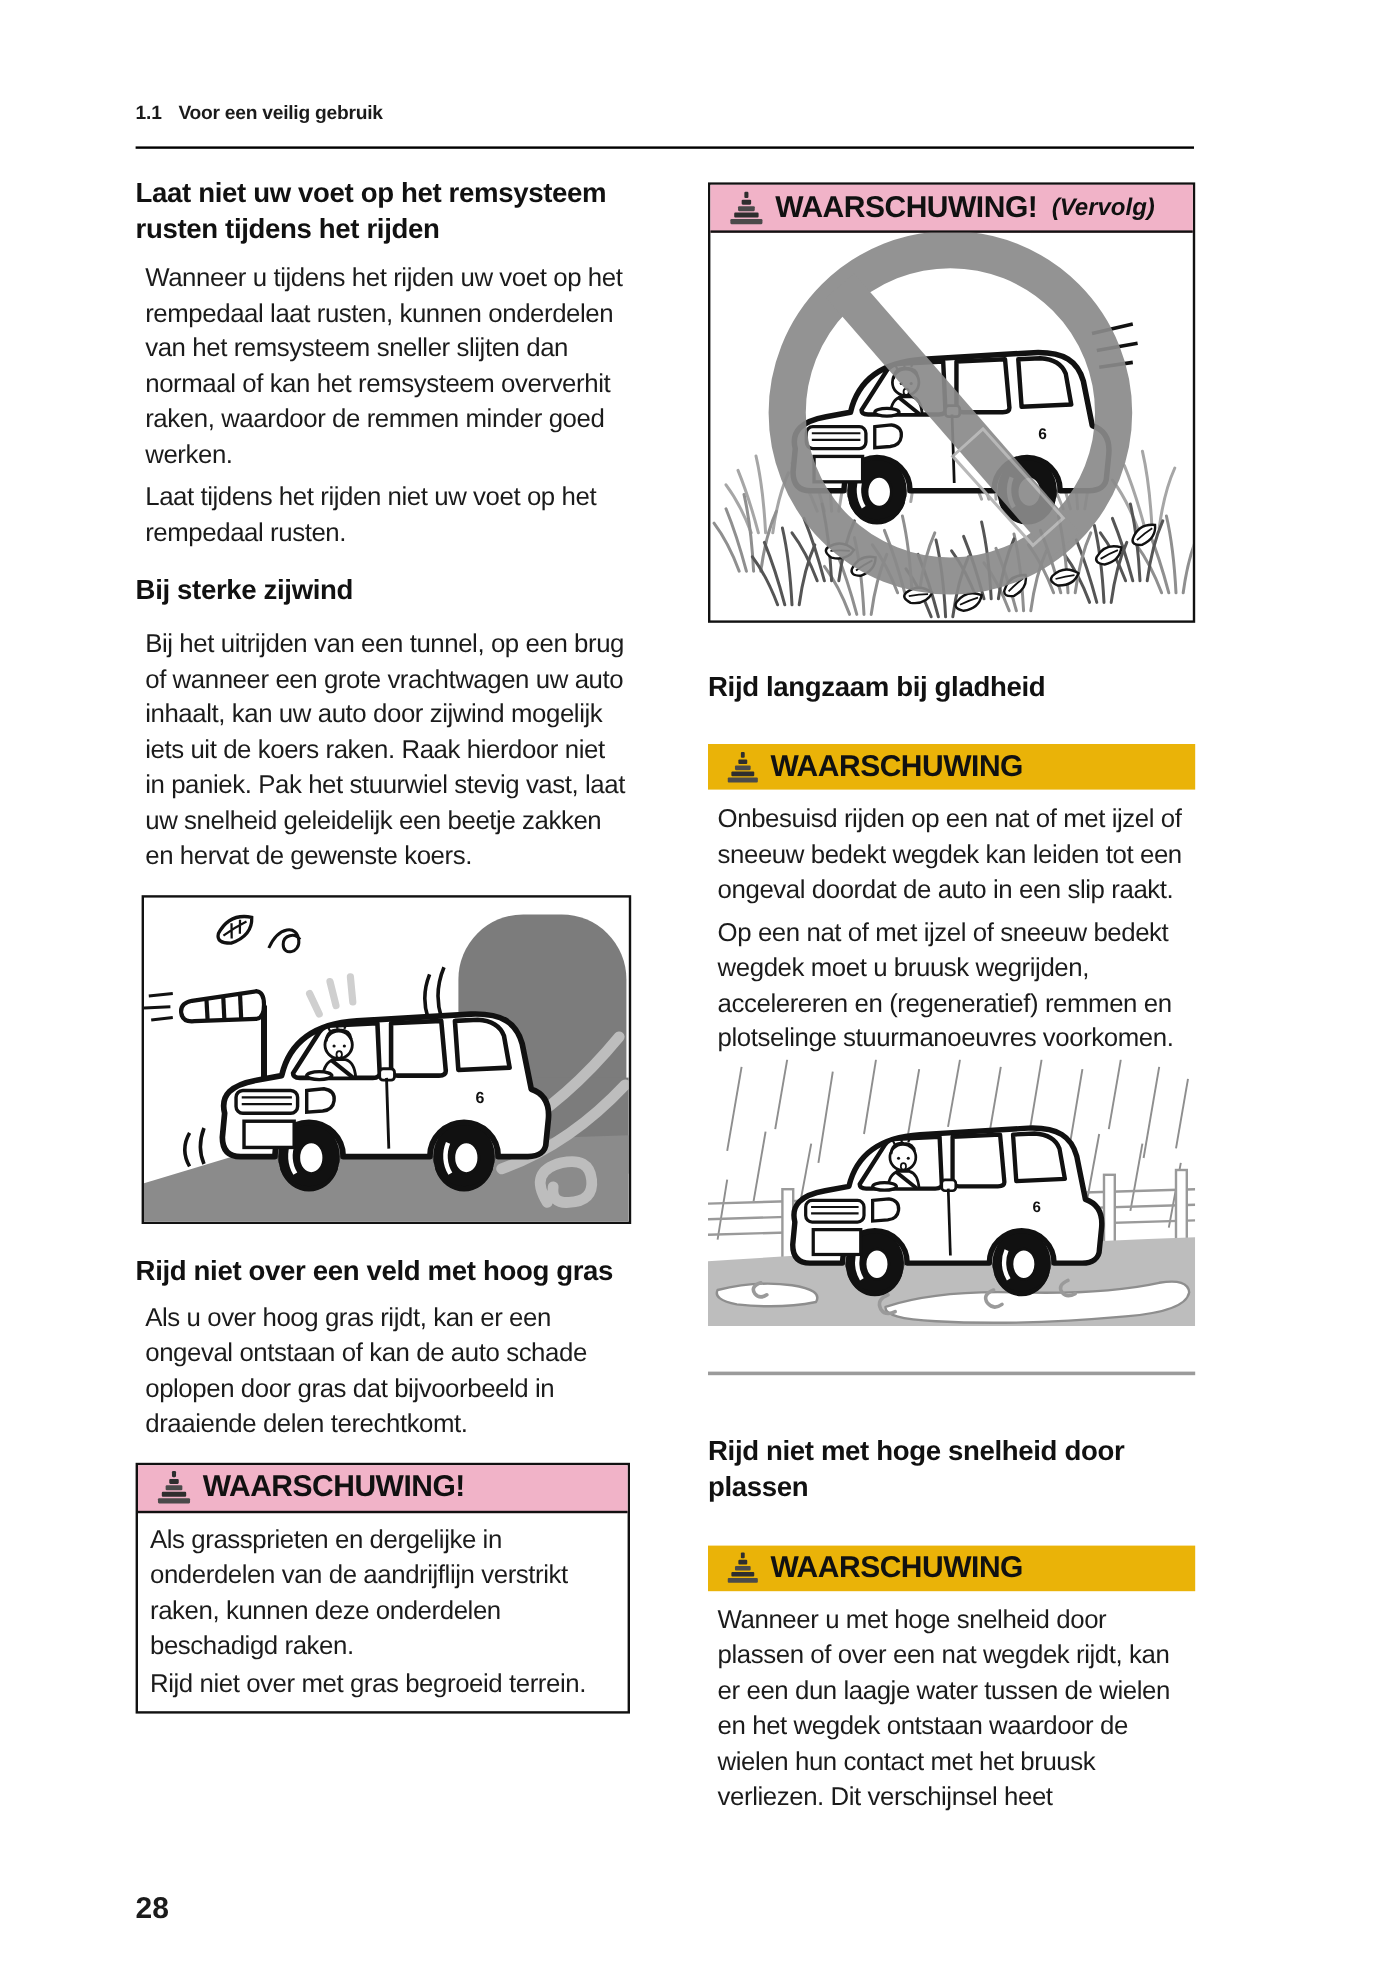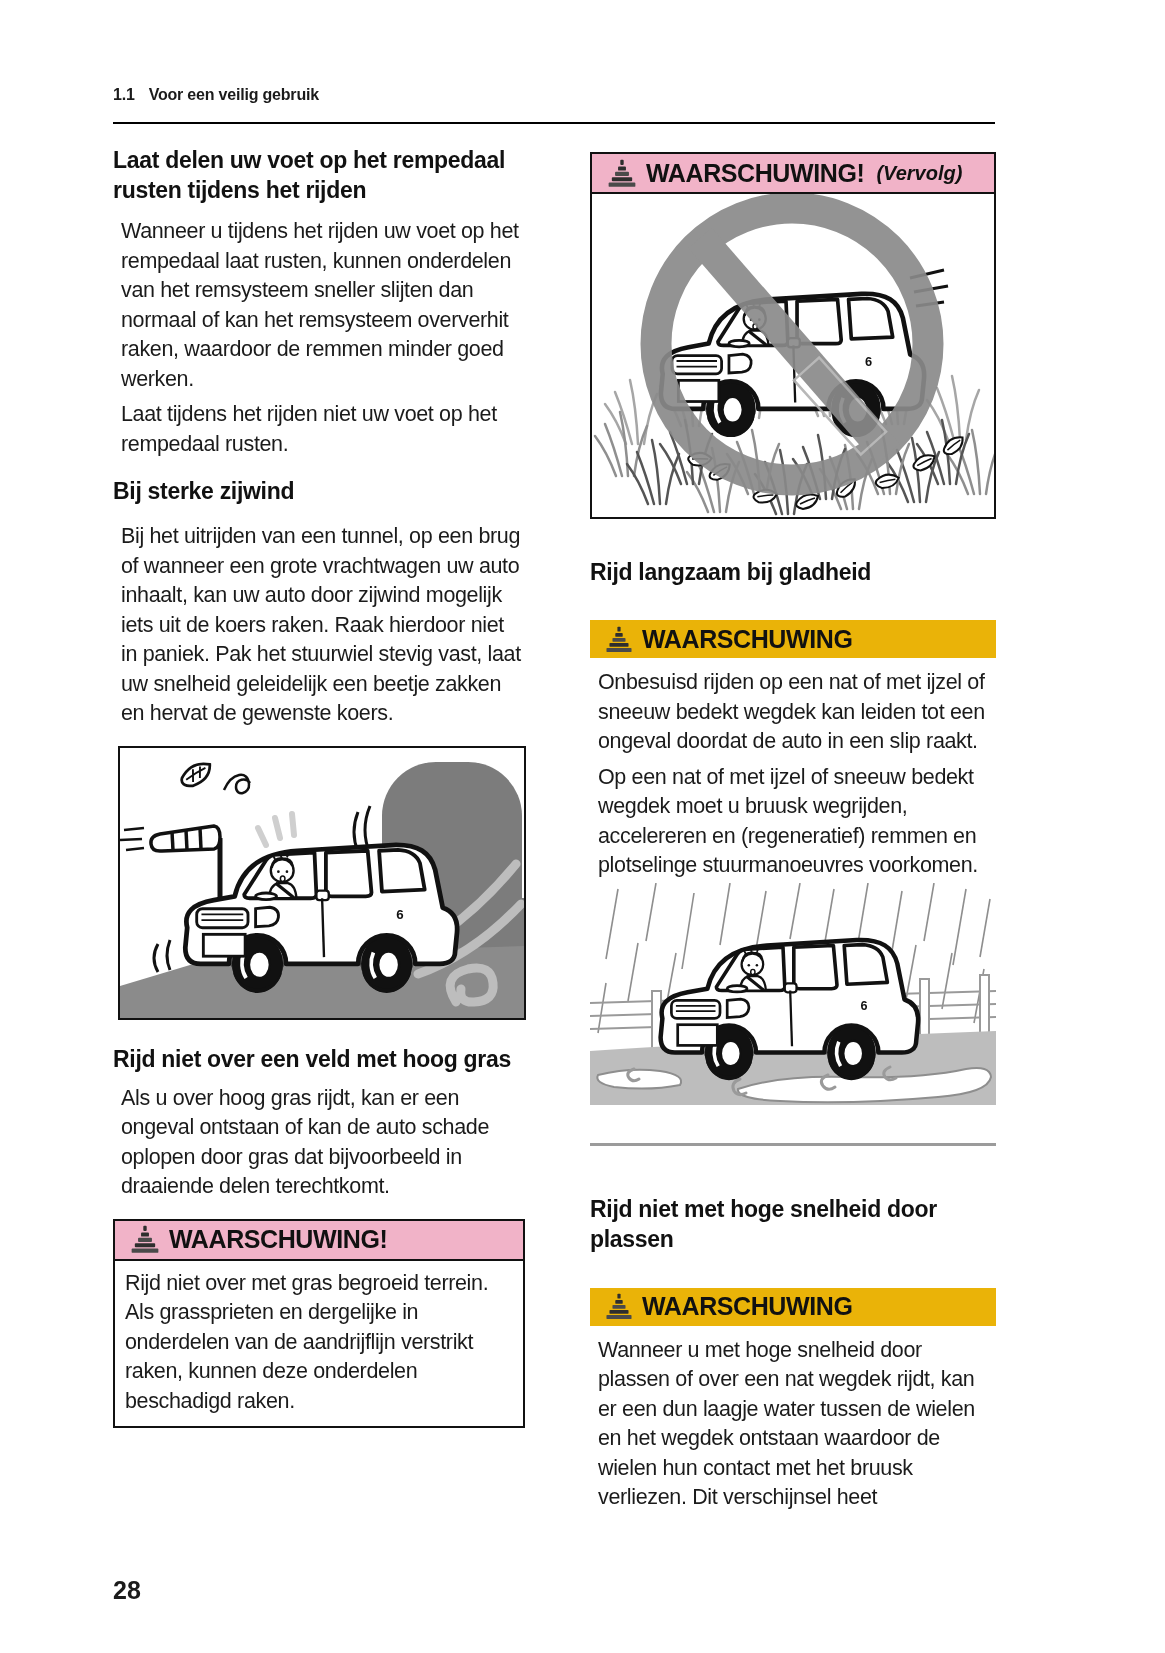--- a/index.html
+++ b/index.html
@@ -102,21 +102,21 @@
   </defs>
 </svg>
 
 <div class="page-header">
   <span class="ht num">1.1</span><span class="ht">Voor een veilig gebruik</span>
 </div>
 <div class="header-rule"></div>
 
 <div class="col col-left">
 
-  <h2 class="hd" style="margin-bottom:12px">Laat delen uw voet op het rempedaal rusten tijdens het rijden</h2>
+  <h2 class="hd" style="margin-bottom:12px">Laat niet uw voet op het remsysteem rusten tijdens het rijden</h2>
   <p class="bp" style="margin-bottom:6px">Wanneer u tijdens het rijden uw voet op het rempedaal laat rusten, kunnen onderdelen van het remsysteem sneller slijten dan normaal of kan het remsysteem oververhit raken, waardoor de remmen minder goed werken.</p>
   <p class="bp" style="margin-bottom:17px">Laat tijdens het rijden niet uw voet op het rempedaal rusten.</p>
 
   <h2 class="hd" style="margin-bottom:16px">Bij sterke zijwind</h2>
   <p class="bp" style="margin-bottom:17px">Bij het uitrijden van een tunnel, op een brug of wanneer een grote vrachtwagen uw auto inhaalt, kan uw auto door zijwind mogelijk iets uit de koers raken. Raak hierdoor niet in paniek. Pak het stuurwiel stevig vast, laat uw snelheid geleidelijk een beetje zakken en hervat de gewenste koers.</p>
 
   <div class="figure-box" style="width:404px;height:270px;margin:0 0 24px 5px">
     <svg width="404" height="270" viewBox="0 0 404 270">
 
       <rect x="262" y="14" width="140" height="210" rx="54" fill="#7c7c7c"></rect>
@@ -168,22 +168,22 @@
       <svg class="tri-icon" width="32" height="29" viewBox="0 0 34 30">
         <rect x="15.2" y="0.5" width="3.6" height="5.5" rx="1" fill="#2e2e2e"></rect>
         <rect x="12.8" y="7.5" width="8.4" height="4.4" rx="1" fill="#2e2e2e"></rect>
         <rect x="9.6" y="13.2" width="14.8" height="4.4" rx="1" fill="#4a4a4a"></rect>
         <rect x="6.2" y="18.9" width="21.6" height="4.4" rx="1" fill="#2e2e2e"></rect>
         <rect x="2.8" y="24.6" width="28.4" height="4.6" rx="1" fill="#4a4a4a"></rect>
       </svg>
       <span class="warn-title">WAARSCHUWING!</span>
     </div>
     <div class="warn-body">
+      <p class="bp" style="margin-bottom:2px">Als grassprieten en dergelijke in onderdelen van de aandrijflijn verstrikt raken, kunnen deze onderdelen beschadigd raken.</p>
       <p class="bp">Rijd niet over met gras begroeid terrein.</p>
-      <p class="bp" style="margin-bottom:2px">Als grassprieten en dergelijke in onderdelen van de aandrijflijn verstrikt raken, kunnen deze onderdelen beschadigd raken.</p>
     </div>
   </div>
 </div>
 
 <div class="col col-right">
 
   <div class="warnbox" style="margin-bottom:38px">
     <div class="warnband pink">
       <svg class="tri-icon" width="32" height="29" viewBox="0 0 34 30">
         <rect x="15.2" y="0.5" width="3.6" height="5.5" rx="1" fill="#2e2e2e"></rect>

